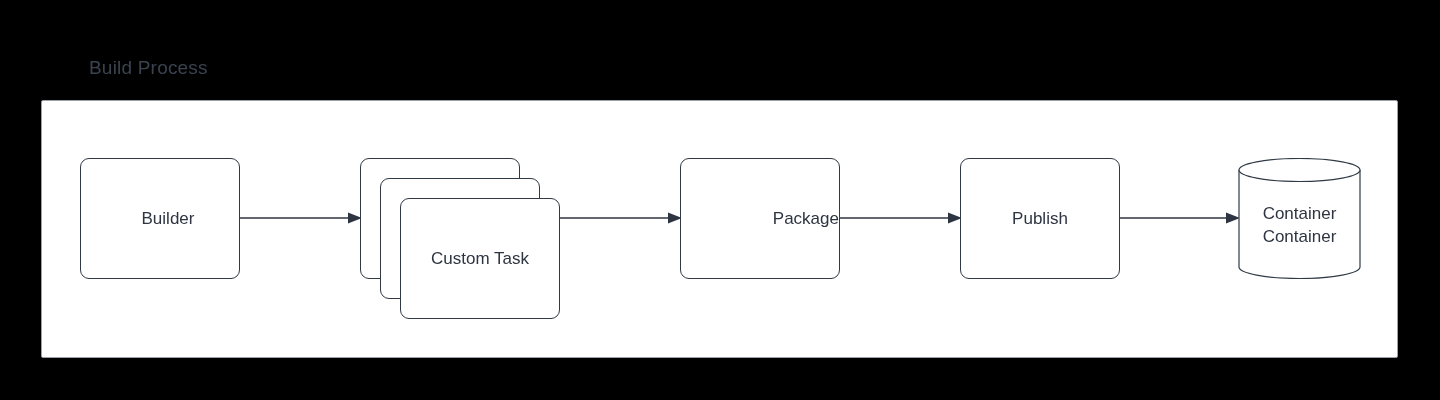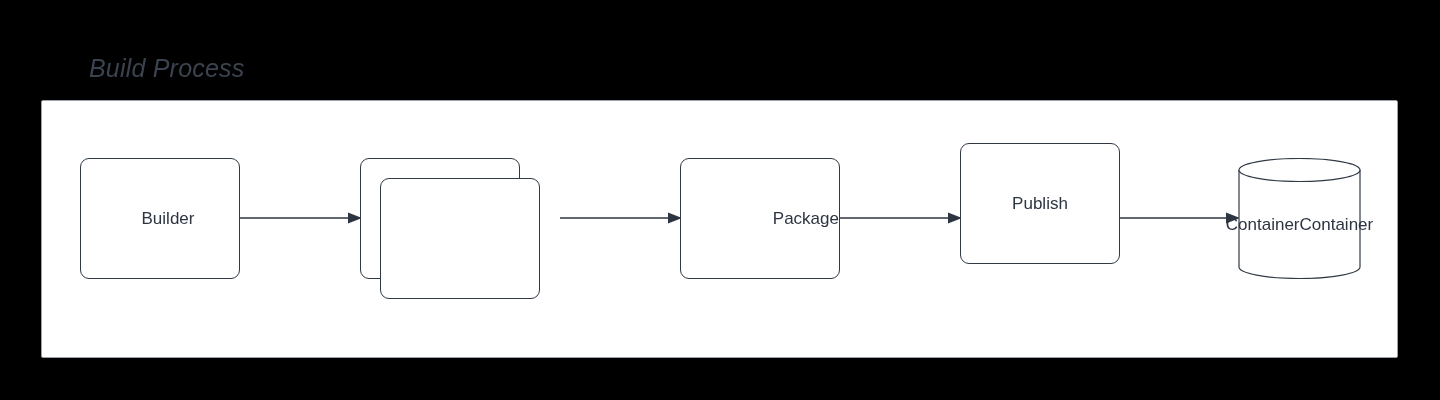--- a/index.html
+++ b/index.html
@@ -19,27 +19,26 @@
     width: 1440px;
     height: 400px;
     background: #000000;
   }
 
   
   .diagram-title {
     position: absolute;
     left: 89px;
     top: 56px;
-    font-size: 25px;
+    font-size: 19px;
     font-weight: 400;
     color: #3b434f;
     letter-spacing: 0.2px;
     white-space: nowrap;
     line-height: 24px;
-    font-style: italic;
   }
 
   
   .panel {
     position: absolute;
     left: 41px;
     top: 100px;
     width: 1357px;
     height: 258px;
     background: #ffffff;
@@ -63,21 +62,21 @@
   .node-label {
     font-size: 17px;
     color: #2e3542;
     line-height: 22px;
     white-space: pre-line;
   }
 
   
   .node-builder  { left: 80px;  top: 158px; width: 160px; height: 121px; padding-left: 16px; }
   .node-package  { left: 680px; top: 158px; width: 160px; height: 121px; justify-content: flex-end; }
-  .node-publish  { left: 960px; top: 143px; width: 160px; height: 121px; }
+  .node-publish  { left: 960px; top: 158px; width: 160px; height: 121px; }
 
   
   .stack-card {
     position: absolute;
     background: #ffffff;
     border: 1px solid #303a45;
     border-radius: 9px;
     box-sizing: border-box;
     width: 160px;
     height: 121px;
@@ -96,21 +95,21 @@
     height: 121px;
   }
   .cyl-svg { position: absolute; left: 0; top: 0; }
   .cyl-label {
     position: absolute;
     left: 0;
     top: 0;
     width: 123px;
     height: 121px;
     display: flex;
-    flex-direction: row;
+    flex-direction: column;
     align-items: center;
     justify-content: center;
     padding-top: 12px;
     box-sizing: border-box;
     font-size: 17px;
     color: #2e3542;
     line-height: 23px;
     text-align: center;
   }
 
@@ -138,20 +137,23 @@
 
   <div class="arrow arrow-1">
     <svg width="122" height="14" viewBox="0 0 122 14" xmlns="http://www.w3.org/2000/svg">
       <line x1="0" y1="7" x2="109" y2="7" stroke="#2e3542" stroke-width="1.4"></line>
       <polygon points="108,1.5 122,7 108,12.5" fill="#2e3542"></polygon>
     </svg>
   </div>
 
   <div class="stack-card stack-back"></div>
   <div class="stack-card stack-middle"></div>
+  <div class="stack-card stack-front">
+    <span class="node-label">Custom Task</span>
+  </div>
 
   <div class="arrow arrow-2">
     <svg width="122" height="14" viewBox="0 0 122 14" xmlns="http://www.w3.org/2000/svg">
       <line x1="0" y1="7" x2="109" y2="7" stroke="#2e3542" stroke-width="1.4"></line>
       <polygon points="108,1.5 122,7 108,12.5" fill="#2e3542"></polygon>
     </svg>
   </div>
 
   <div class="node node-package">
     <span class="node-label">Package</span>

